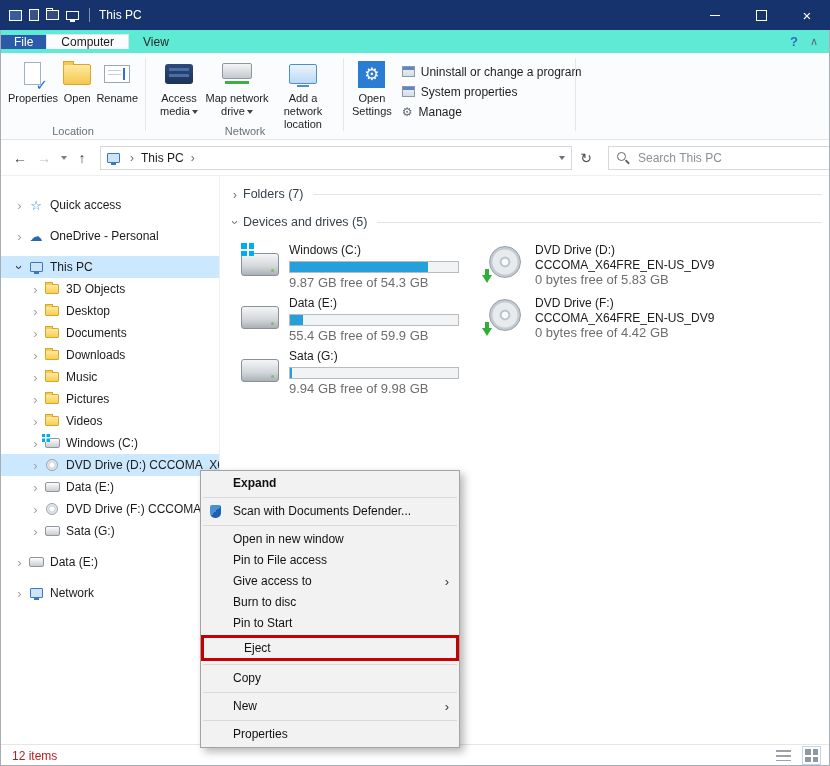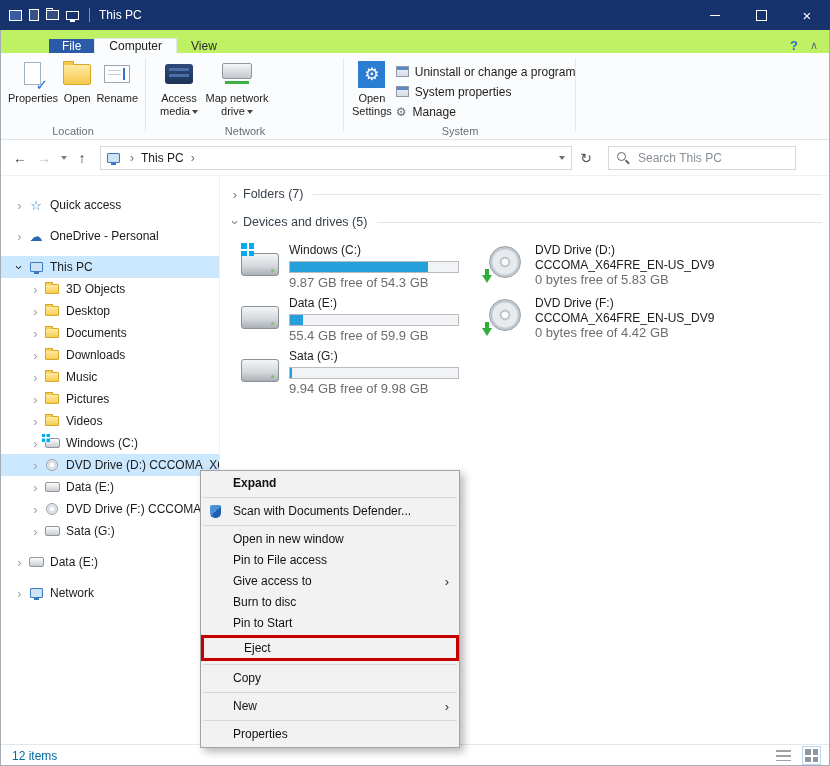--- a/index.html
+++ b/index.html
@@ -19,21 +19,21 @@
   .q4::after{content:"";position:absolute;left:3px;right:3px;bottom:-3px;height:2px;background:#fff;}
   .qat-sep{width:1px;height:14px;background:rgba(255,255,255,.45);margin:0 3px;}
   .tb-title{color:#fff;font-size:12px;margin-left:6px;white-space:nowrap;}
   .win-controls{margin-left:auto;display:flex;height:30px;}
   .wc{width:46px;height:30px;display:flex;align-items:center;justify-content:center;color:#fff;}
   .min-glyph{width:10px;height:1px;background:#fff;display:inline-block;}
   .max-glyph{width:9px;height:9px;border:1px solid #fff;display:inline-block;}
   .close-glyph{font-size:15px;line-height:15px;}
 
   
-  .tabs-row{position:absolute;top:30px;left:0;right:0;height:23px;background:#bef264;display:flex;align-items:flex-end;z-index:9;padding-left:48px;}
+  .tabs-row{position:absolute;top:30px;left:0;right:0;height:23px;background:#5eead4;display:flex;align-items:center;z-index:9;}
   .tab{padding:0 14px;display:flex;align-items:center;font-size:12px;color:#2b2b2b;}
   .tab-file{background:#2b5ba8;color:#fff;margin-left:1px;padding:0 13px;}
   .tab-active{background:#fbfcfd;border:1px solid #e2e5e8;border-bottom:none;color:#1b1b1b;}
   .tabs-right{margin-left:auto;display:flex;align-items:center;gap:12px;padding-right:12px;}
   .help-glyph{color:#2b6cc4;font-weight:bold;font-size:13px;}
   .collapse-glyph{color:#5f6a75;font-size:11px;}
 
   
   .ribbon{position:absolute;top:53px;left:0;right:0;height:87px;background:#fbfcfd;border-bottom:1px solid #e1e3e5;display:flex;z-index:8;box-sizing:border-box;}
   .rgroup{position:relative;height:100%;padding:4px 8px 16px 8px;display:flex;align-items:flex-start;box-sizing:border-box;}
@@ -51,38 +51,38 @@
   .ico-rename{width:24px;height:16px;background:#fff;border:1px solid #9aa7b5;position:relative;}
   .ico-rename::before{content:"";position:absolute;left:3px;right:8px;top:4px;height:1px;background:#c3ced9;box-shadow:0 4px 0 #c3ced9;}
   .ico-rename::after{content:"";position:absolute;right:4px;top:2px;width:2px;height:12px;background:#2e75c6;}
   .ico-access{width:28px;height:20px;background:linear-gradient(#2d4a7a,#1d3356);border-radius:3px;position:relative;}
   .ico-access::before{content:"";position:absolute;left:4px;right:4px;top:4px;height:3px;background:#4a6ea8;box-shadow:0 6px 0 #4a6ea8;}
   .ico-map{width:28px;height:14px;background:linear-gradient(#f4f5f6,#c4c9ce);border:1px solid #8f969e;border-radius:2px;position:relative;margin-bottom:6px;}
   .ico-map::after{content:"";position:absolute;left:2px;right:2px;bottom:-6px;height:3px;background:#3cb043;}
   .ico-addnet{width:26px;height:18px;background:linear-gradient(#eaf4fd,#bcd9f5);border:1px solid #4a8fd0;border-radius:2px;position:relative;}
   .ico-addnet::after{content:"";position:absolute;left:7px;right:7px;bottom:-4px;height:2px;background:#4a8fd0;}
   .ico-settings{width:27px;height:27px;background:#2b7cd3;display:flex;align-items:center;justify-content:center;color:#fff;font-size:17px;line-height:17px;}
-  .sys-list{display:flex;flex-direction:column;gap:5px;margin-left:4px;padding-top:7px;}
+  .sys-list{display:flex;flex-direction:column;gap:5px;margin-left:10px;padding-top:7px;}
   .sys-item{display:flex;align-items:center;gap:6px;font-size:12px;height:15px;color:#1e1e1e;white-space:nowrap;}
   .mini-app{width:13px;height:11px;border:1px solid #8f98a3;background:linear-gradient(#eef3f8,#d5dde6);position:relative;box-sizing:border-box;}
   .mini-app::before{content:"";position:absolute;top:0;left:0;right:0;height:3px;background:#5b87c7;}
   .mini-gear{font-size:12px;line-height:12px;color:#5f6a76;}
 
   
   .addr-row{position:absolute;top:140px;left:0;right:0;height:36px;background:#fff;display:flex;align-items:center;border-bottom:1px solid #f0f0f0;box-sizing:border-box;z-index:7;}
   .nav-btn{width:24px;height:26px;display:flex;align-items:center;justify-content:center;font-size:14px;color:#3b4045;}
   .nav-btn.disabled{color:#b9bec4;}
   .nav-caret{width:14px;}
   .addr-box{display:flex;align-items:center;height:24px;border:1px solid #d6d9dc;margin-left:6px;width:472px;padding:0 6px;box-sizing:border-box;background:#fff;}
   .addr-pc-ico{margin-right:5px;}
   .crumb{padding:0 2px;white-space:nowrap;}
   .crumb-sep{color:#6a7077;padding:0 5px;font-size:12px;}
   .addr-caret{margin-left:auto;color:#6a7077;}
   .refresh-btn{width:28px;height:26px;display:flex;align-items:center;justify-content:center;color:#4a5056;font-size:14px;}
-  .search-box{display:flex;align-items:center;height:24px;border:1px solid #d6d9dc;width:188px;margin-left:8px;padding:0 7px;box-sizing:border-box;background:#fff;}
+  .search-box{display:flex;align-items:center;height:24px;border:1px solid #d6d9dc;width:222px;margin-left:8px;padding:0 7px;box-sizing:border-box;background:#fff;}
   .search-glyph{position:relative;width:14px;height:14px;margin-right:6px;flex:none;}
   .search-glyph::before{content:"";position:absolute;left:1px;top:1px;width:7px;height:7px;border:1.5px solid #666;border-radius:50%;}
   .search-glyph::after{content:"";position:absolute;left:9px;top:10px;width:5px;height:1.5px;background:#666;transform:rotate(45deg);}
   .search-box input{border:none;outline:none;flex:1;font:12px "Liberation Sans","DejaVu Sans",sans-serif;color:#333;background:transparent;}
   .search-box input::placeholder{color:#8a9095;}
 
   
   .sidebar{position:absolute;top:176px;left:0;width:220px;bottom:22px;background:#fff;border-right:1px solid #efefef;padding-top:18px;box-sizing:border-box;overflow:hidden;z-index:5;}
   .nav-item{height:22px;display:flex;align-items:center;white-space:nowrap;overflow:hidden;}
   .lvl1{padding-left:12px;}
@@ -136,21 +136,21 @@
   .menu-sep{height:1px;background:#d9d9d9;margin:3px 2px;}
   .submenu-arrow{position:absolute;right:10px;top:0;color:#333;font-size:13px;}
   .shield-icon{position:absolute;left:9px;top:4px;width:11px;height:13px;border-radius:2px 2px 5px 5px;
      background:linear-gradient(135deg,#4a90d9 50%,#1f5fae 50%);}
   .eject-box{border:3px solid #c40000;margin:1px 0;padding-left:8px;}
   .eject-box .menu-item{height:20px;line-height:20px;}
 
   
   .statusbar{position:absolute;left:0;right:0;bottom:0;height:22px;background:#fff;border-top:1px solid #e6e6e6;
      display:flex;align-items:center;padding:0 12px;box-sizing:border-box;z-index:7;}
-  .sb-count{font-size:12px;color:#0369a1;}
+  .sb-count{font-size:12px;color:#b91c1c;}
   .sb-icons{margin-left:auto;display:flex;align-items:center;gap:14px;}
   .sb-ico-list{width:15px;height:11px;background:repeating-linear-gradient(#9ba1a8 0 2px,transparent 2px 5px);}
   .sb-ico-thumbs{width:13px;height:13px;
      background:linear-gradient(#fff,#fff) center/13px 2px no-repeat,linear-gradient(#fff,#fff) center/2px 13px no-repeat,#8f97a0;outline:1px solid #bcd6ef;outline-offset:2px;}
 </style>
 </head>
 <body>
 
 <div class="screen">
 
@@ -214,20 +214,26 @@
         <span class="iconbox">
             <span class="ico-access"></span>
           </span>
         <span><span>Access media</span><span class="caret-down"></span></span>
       </div>
       <div class="rbtn" style="width:66px;">
         <span class="iconbox">
             <span class="ico-map"></span>
           </span>
         <span><span>Map network drive</span><span class="caret-down"></span></span>
+      </div>
+      <div class="rbtn" style="width:66px;">
+        <span class="iconbox">
+            <span class="ico-addnet"></span>
+          </span>
+        <span>Add a network location</span>
       </div>
       <div class="glabel">Network</div>
     </div>
 
     <div class="rgroup" style="width:232px;">
       <div class="rbtn">
         <span class="iconbox">
             <span class="ico-settings">⚙</span>
           </span>
         <span>Open Settings</span>
@@ -239,21 +245,20 @@
         </div>
         <div class="sys-item">
           <span class="mini-app"></span>
           <span>System properties</span>
         </div>
         <div class="sys-item">
           <span class="mini-gear">⚙</span>
           <span>Manage</span>
         </div>
       </div>
-      <div class="glabel">System</div>
     </div>
   </div>
 
   <div class="addr-row">
     <div class="nav-btn" style="margin-left:8px;">←</div>
     <div class="nav-btn disabled">→</div>
     <div class="nav-btn nav-caret">
         <span class="caret-down" style="border-top-color:#7a8087;"></span>
       </div>
     <div class="nav-btn">↑</div>

